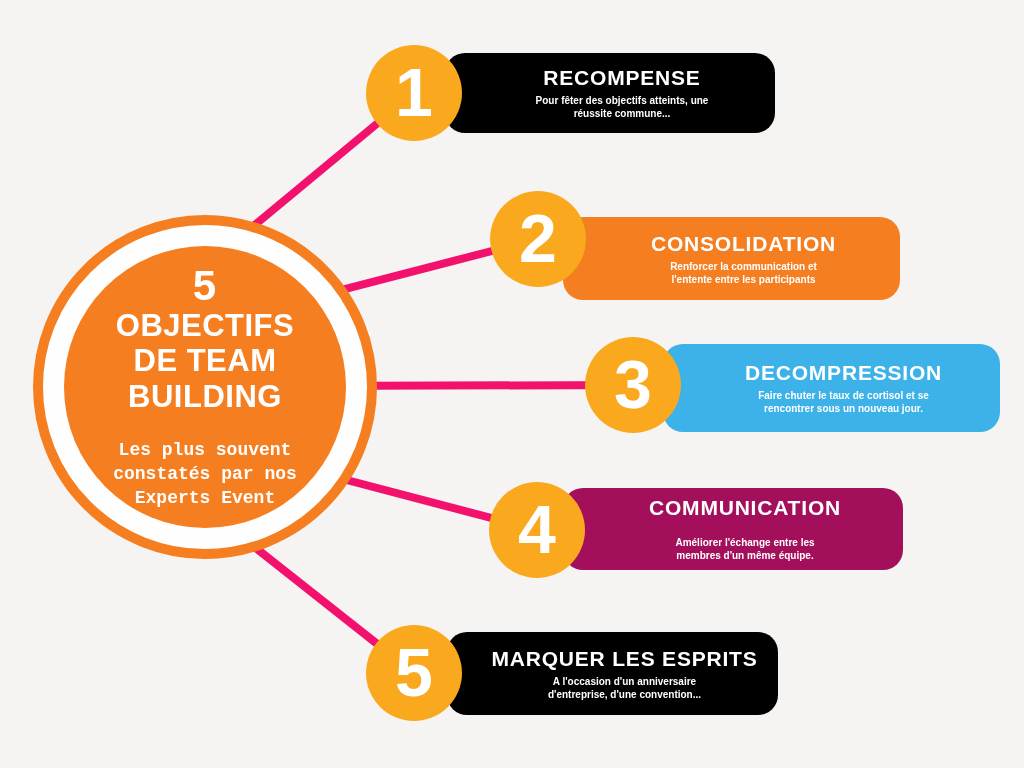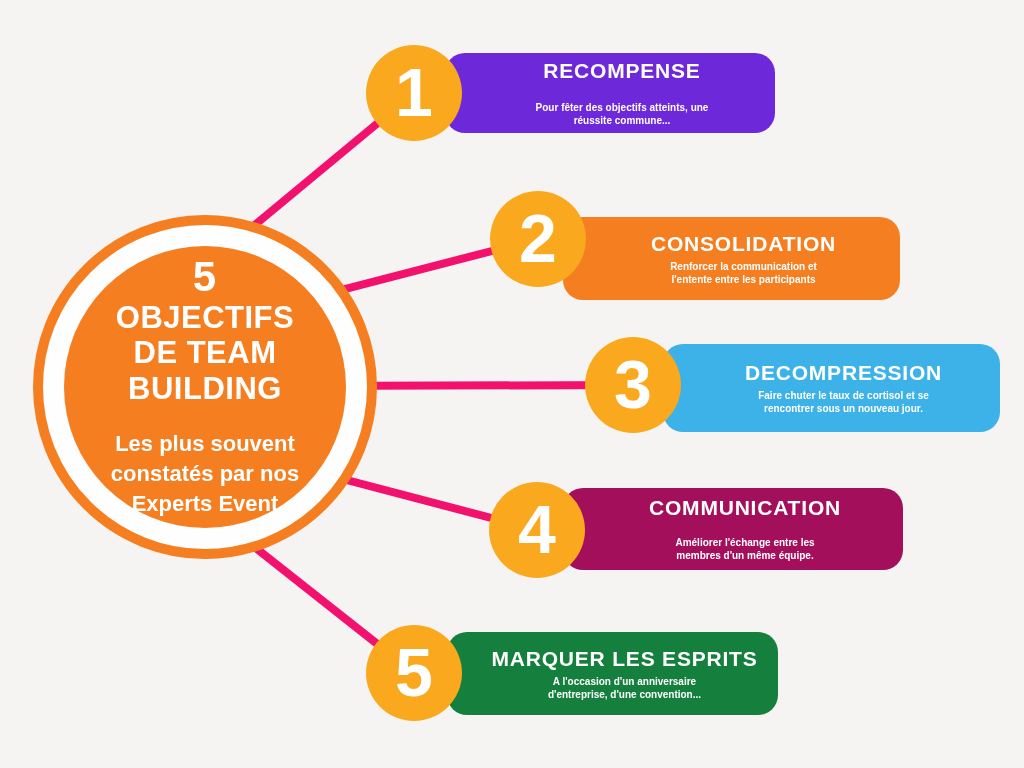--- a/index.html
+++ b/index.html
@@ -47,24 +47,25 @@
   }
   .center-title {
     font-size: 31px;
     font-weight: bold;
     line-height: 1.15;
     letter-spacing: 0.5px;
     white-space: pre-line;
   }
   .center-subtitle {
     margin-top: 23px;
-    font-size: 22px;
+    font-size: 18px;
     font-weight: 600;
     line-height: 1.35;
     white-space: pre-line;
+    font-family: Liberation Mono, monospace;
   }
   
   .obj-box {
     position: absolute;
     border-radius: 20px;
     color: #FFFFFF;
     display: flex;
     flex-direction: column;
     align-items: center;
     justify-content: center;
@@ -130,21 +131,21 @@
   <div class="center-disc" style="background: rgb(245, 126, 32);">
     <div class="center-number">5</div>
     <div class="center-title">OBJECTIFS
 DE TEAM
 BUILDING</div>
     <div class="center-subtitle">Les plus souvent
 constatés par nos
 Experts Event</div>
   </div>
 
-  <div class="obj-box box-1" style="background: #6d28d9; justify-content: space-between;">
+  <div class="obj-box box-1" style="background: #000000;">
     <div class="obj-title">RECOMPENSE</div>
     <div class="obj-desc">Pour fêter des objectifs atteints, une
 réussite commune...</div>
   </div>
 
   <div class="obj-box box-2" style="background: rgb(245, 126, 32);">
     <div class="obj-title">CONSOLIDATION</div>
     <div class="obj-desc">Renforcer la communication et
 l'entente entre les participants</div>
   </div>
@@ -154,21 +155,21 @@
     <div class="obj-desc">Faire chuter le taux de cortisol et se
 rencontrer sous un nouveau jour.</div>
   </div>
 
   <div class="obj-box box-4" style="background: rgb(163, 15, 91); gap: 12px;">
     <div class="obj-title">COMMUNICATION</div>
     <div class="obj-desc">Améliorer l'échange entre les
 membres d'un même équipe.</div>
   </div>
 
-  <div class="obj-box box-5" style="background: #15803d; align-items: center;">
+  <div class="obj-box box-5" style="background: #000000; align-items: center;">
     <div class="obj-title">MARQUER LES ESPRITS</div>
     <div class="obj-desc">A l'occasion d'un anniversaire
 d'entreprise, d'une convention...</div>
   </div>
 
   <div class="num-badge badge-1" style="background: rgb(250, 168, 30);">1</div>
   <div class="num-badge badge-2" style="background: rgb(250, 168, 30);">2</div>
   <div class="num-badge badge-3" style="background: rgb(250, 168, 30);">3</div>
   <div class="num-badge badge-4" style="background: rgb(250, 168, 30);">4</div>
   <div class="num-badge badge-5" style="background: rgb(250, 168, 30);">5</div>

